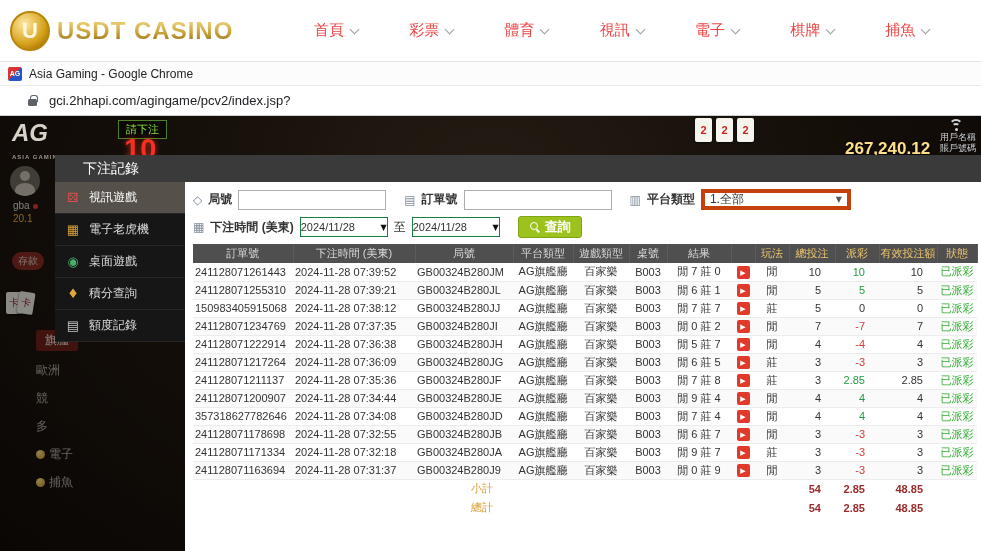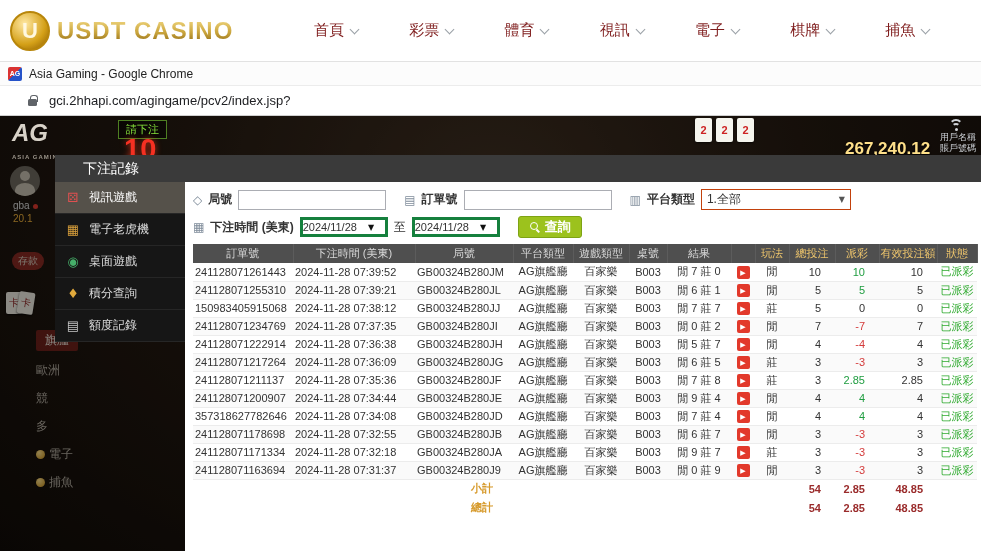--- a/index.html
+++ b/index.html
@@ -6,21 +6,21 @@
   html,body { width:981px; height:551px; overflow:hidden; }
   body { font-family:"Liberation Sans", sans-serif; background:#fff; }
   .screen { position:relative; width:981px; height:551px; }
 
   
   .site-header { height:62px; display:flex; align-items:center; padding:0 26px 0 10px; background:#fff; border-bottom:1px solid #e2e2e2; }
   .logo { display:flex; align-items:center; gap:7px; }
   .coin { width:40px; height:40px; border-radius:50%; background:radial-gradient(circle at 35% 30%, #ffe8a3, #d4a017 60%, #8a5a00); display:flex; align-items:center; justify-content:center; color:#fff8e0; font-weight:bold; font-size:22px; border:2px solid #b8860b; }
   .brand { font-size:24px; font-weight:800; letter-spacing:1px; background:linear-gradient(#f7df8b, #caa53d 55%, #8a6512); -webkit-background-clip:text; background-clip:text; color:transparent; }
   .site-nav { display:flex; flex:1; justify-content:space-around; margin-left:55px; }
-  .nav-item { font-size:15px; color:#7f1d1d; display:flex; align-items:center; cursor:pointer; }
+  .nav-item { font-size:15px; color:#ef4444; display:flex; align-items:center; cursor:pointer; }
   .chev { width:7px; height:7px; border-right:1.5px solid #9aa0a6; border-bottom:1.5px solid #9aa0a6; transform:rotate(45deg); display:inline-block; margin-left:7px; margin-bottom:3px; }
 
   
   .chrome-titlebar { height:24px; background:#fcfcfc; border-bottom:1px solid #ececec; display:flex; align-items:center; padding-left:8px; gap:7px; }
   .favicon { width:14px; height:14px; border-radius:2px; background:linear-gradient(135deg,#d93333 50%,#2653c9 50%); color:#fff; font-size:7px; font-weight:bold; display:flex; align-items:center; justify-content:center; }
   .titlebar-text { font-size:12px; color:#222; }
   .chrome-urlbar { height:30px; background:#fff; border-bottom:1px solid #cfcfcf; display:flex; align-items:center; padding-left:28px; gap:11px; }
   .lock { position:relative; width:10px; height:12px; display:inline-block; }
   .lock::before { content:''; position:absolute; left:1.5px; top:0; width:6px; height:6px; border:1.5px solid #5f6368; border-bottom:none; border-radius:3px 3px 0 0; }
   .lock::after { content:''; position:absolute; left:0; top:4px; width:9px; height:7px; background:#5f6368; border-radius:1.5px; }
@@ -70,42 +70,42 @@
   .side-menu { width:130px; flex:none; }
   .menu-item { height:32px; display:flex; align-items:center; gap:8px; padding-left:10px; background:#161616; border-bottom:1px solid #262626; color:#ddd; font-size:12px; cursor:pointer; }
   .menu-item.active { background:#55514a; color:#fff; }
   .menu-icon { width:16px; text-align:center; font-size:13px; font-family:"DejaVu Sans", sans-serif; }
   .content { flex:1; background:#fff; padding:5px 4px 0 8px; overflow:hidden; }
 
   .filter-row { display:flex; align-items:center; gap:6px; margin:2px 0 6px; font-size:12px; color:#333; }
   .f-icon { color:#7f8c9a; font-size:12px; font-family:"DejaVu Sans", sans-serif; }
   .f-label { font-weight:bold; white-space:nowrap; }
   .f-input { width:148px; height:20px; border:1px solid #abadb3; margin-right:12px; font-size:12px; padding:0 3px; }
-  .f-select { width:150px; height:21px; border:1px solid #c2410c; background:#fff; display:flex; align-items:center; justify-content:space-between; padding:0 5px; cursor:pointer; }
+  .f-select { width:150px; height:21px; border:4px solid #c2410c; background:#fff; display:flex; align-items:center; justify-content:space-between; padding:0 5px; cursor:pointer; }
   .sel-caret { font-size:8px; color:#555; font-family:"DejaVu Sans", sans-serif; }
-  .date-box { width:88px; height:20px; border:3px solid #15803d; background:#fff; display:flex; align-items:center; justify-content:flex-start; gap:11px; font-size:11px; cursor:pointer; }
+  .date-box { width:88px; height:20px; border:1px solid #15803d; background:#fff; display:flex; align-items:center; justify-content:space-between; gap:1px; font-size:11px; cursor:pointer; }
   .date-caret { font-size:8px; color:#111; font-family:"DejaVu Sans", sans-serif; }
   .search-btn { margin-left:12px; height:22px; padding:0 10px; background:#9cc21d; border:1px solid #7ea314; border-radius:3px; color:#fff; font-weight:bold; font-size:13px; display:flex; align-items:center; gap:4px; cursor:pointer; }
   .mag { position:relative; width:12px; height:12px; display:inline-block; }
   .mag::before { content:''; position:absolute; width:6px; height:6px; border:1.5px solid #fff; border-radius:50%; left:1px; top:1px; }
   .mag::after { content:''; position:absolute; width:4px; height:1.5px; background:#fff; transform:rotate(45deg); left:7px; top:8.5px; }
 
   table.bet { width:100%; border-collapse:collapse; table-layout:fixed; font-size:11px; color:#333; }
   .bet th { background:#4f4f4f; color:#d9d9d9; font-weight:normal; height:19px; font-size:11px; border-right:1px solid #5c5c5c; overflow:hidden; white-space:nowrap; }
   .bet th.gold { color:#eec56c; }
   .bet td { height:18px; border-bottom:1px solid #ececec; text-align:center; overflow:hidden; white-space:nowrap; }
   .bet tbody tr:nth-child(even) td { background:#fafafa; }
   .bet td.left { text-align:left; padding-left:2px; }
   .bet td.num { text-align:right; padding-right:14px; }
   .bet td.win { color:#1f9d40; }
   .bet td.loss { color:#d43b3b; }
   .bet td.status { color:#2faa2f; }
   .play-btn { display:inline-flex; width:13px; height:13px; background:#e2392b; color:#fff; font-size:7px; align-items:center; justify-content:center; border-radius:2px; cursor:pointer; font-family:"DejaVu Sans", sans-serif; }
   .sum-row td { border-bottom:none; background:#fff; height:19px; }
-  .sum-label { text-align:right; padding-right:18px; color:#d79b2d; font-weight:bold; }
+  .sum-label { text-align:right; padding-right:18px; color:#d79b2d; font-weight:normal; }
   .sum-num { color:#9a2b2b; font-weight:bold; }
 </style>
 </head>
 <body>
 
 <div class="screen">
 
   <header class="site-header">
     <div class="logo">
       <div class="coin">U</div>

